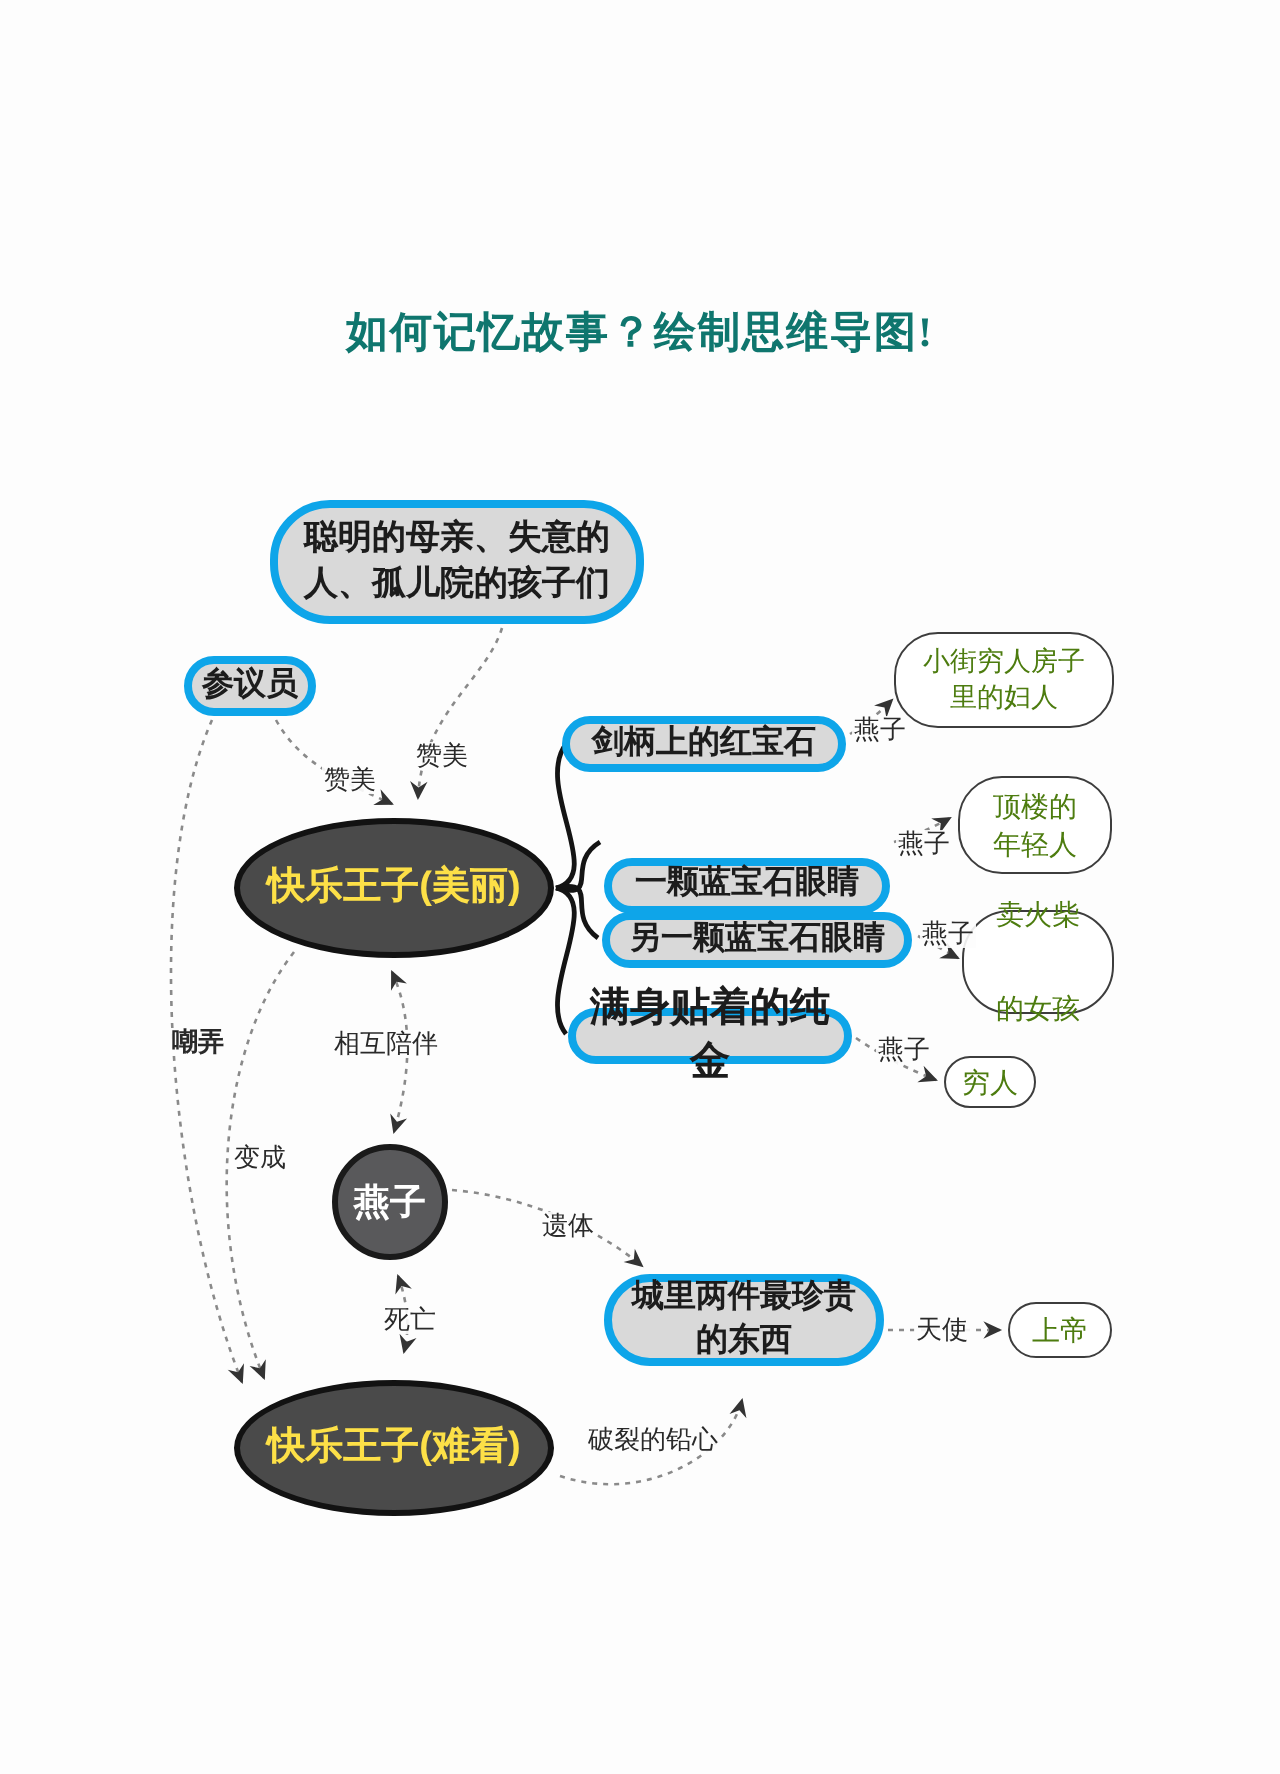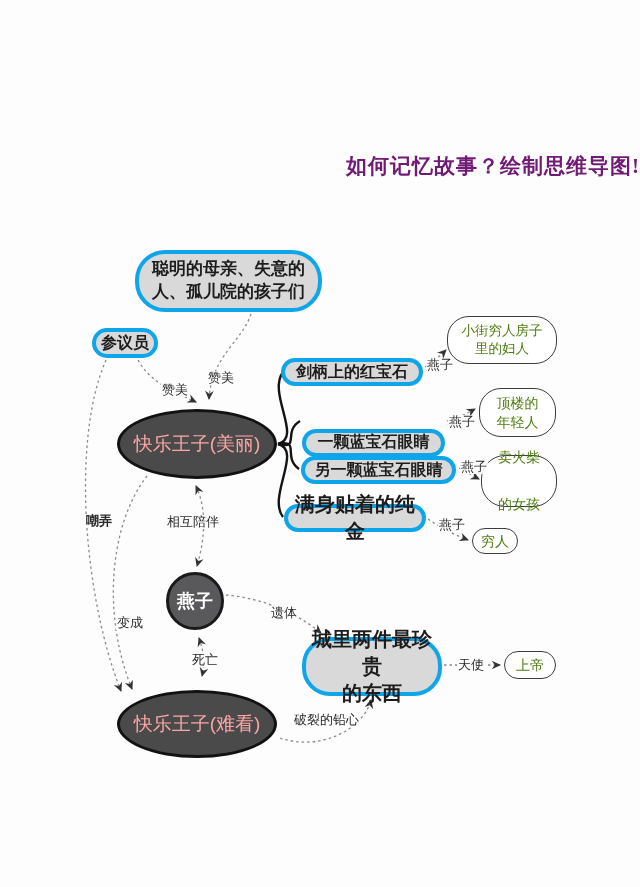--- a/index.html
+++ b/index.html
@@ -1,32 +1,32 @@
 <!DOCTYPE html>
 <html><head>
 <meta charset="utf-8">
 <style>
   html,body{margin:0;padding:0;background:#fff;}
   #canvas{
     position:relative;width:640px;height:887px;background:#fdfdfd;overflow:hidden;
     font-family:"Liberation Sans","DejaVu Sans",sans-serif;color:#1b1b1b;
   }
   #title{
-    position:absolute;left:0;top:152px;width:640px;text-align:right;
+    position:absolute;left:0;top:152px;width:640px;text-align:center;
     font-family:"Liberation Serif","DejaVu Serif",serif;
-    font-size:21px;font-weight:bold;letter-spacing:1px;color:#701a75;
+    font-size:21px;font-weight:bold;letter-spacing:1px;color:#0f766e;
   }
   #edges{position:absolute;left:0;top:0;width:640px;height:887px;z-index:1;}
   .node{position:absolute;z-index:2;display:flex;flex-direction:column;
     align-items:center;justify-content:center;text-align:center;box-sizing:border-box;
     line-height:1.35;}
   .bubble-gray{background:#d9d9d9;border:4px solid #0ea5e9;font-weight:600;color:#1c1c1c;}
   .bubble-white{background:#ffffff;border:1.5px solid #3d3d3d;font-weight:500;color:#4d7c0f;}
   .ellipse-dark{background:#4a4a4a;border:3px solid #121212;border-radius:50%;
-    color:#fca5a5;font-weight:400;}
+    color:#fde047;font-weight:700;}
   .circle-dark{background:#59595b;border:3px solid #1a1a1a;border-radius:50%;
     color:#fff;font-weight:700;}
   .edge-label{position:absolute;z-index:3;font-size:13px;color:#2a2a2a;
     background:rgba(253,253,253,.9);padding:0 1px;white-space:nowrap;line-height:1.1;}
 </style>
 </head>
 <body>
 
 <div id="canvas">
 
@@ -108,37 +108,37 @@
   </div>
 
   <div class="node bubble-white" style="left:472px;top:528px;width:46px;height:26px;border-radius:13px;font-size:14px;">
     <span>穷人</span>
   </div>
 
   <div class="node circle-dark" style="left:166px;top:572px;width:58px;height:58px;font-size:18px;">
     <span>燕子</span>
   </div>
 
-  <div class="node bubble-gray" style="left:302px;top:637px;width:140px;height:59px;border-radius:28px;font-size:20px;">
+  <div class="node bubble-gray" style="left:302px;top:637px;width:140px;height:46px;border-radius:28px;font-size:16px;">
     <span>城里两件最珍贵</span>
     <span>的东西</span>
   </div>
 
   <div class="node bubble-white" style="left:504px;top:651px;width:52px;height:28px;border-radius:14px;font-size:14px;">
     <span>上帝</span>
   </div>
 
   <div class="node ellipse-dark" style="left:117px;top:690px;width:160px;height:68px;font-size:19px;">
     <span>快乐王子(难看)</span>
   </div>
 
   <div class="edge-label" style="left:207px;top:371px;">赞美</div>
   <div class="edge-label" style="left:161px;top:383px;">赞美</div>
   <div class="edge-label" style="left:85px;top:514px;font-weight:bold;">嘲弄</div>
-  <div class="edge-label" style="left:116px;top:616px;">变成</div>
+  <div class="edge-label" style="left:116px;top:572px;">变成</div>
   <div class="edge-label" style="left:166px;top:515px;">相互陪伴</div>
   <div class="edge-label" style="left:191px;top:653px;">死亡</div>
   <div class="edge-label" style="left:270px;top:606px;">遗体</div>
   <div class="edge-label" style="left:426px;top:358px;">燕子</div>
   <div class="edge-label" style="left:448px;top:415px;">燕子</div>
   <div class="edge-label" style="left:460px;top:460px;">燕子</div>
   <div class="edge-label" style="left:438px;top:518px;">燕子</div>
   <div class="edge-label" style="left:457px;top:634px;margin-top:24px;">天使</div>
   <div class="edge-label" style="left:293px;top:713px;">破裂的铅心</div>
 

